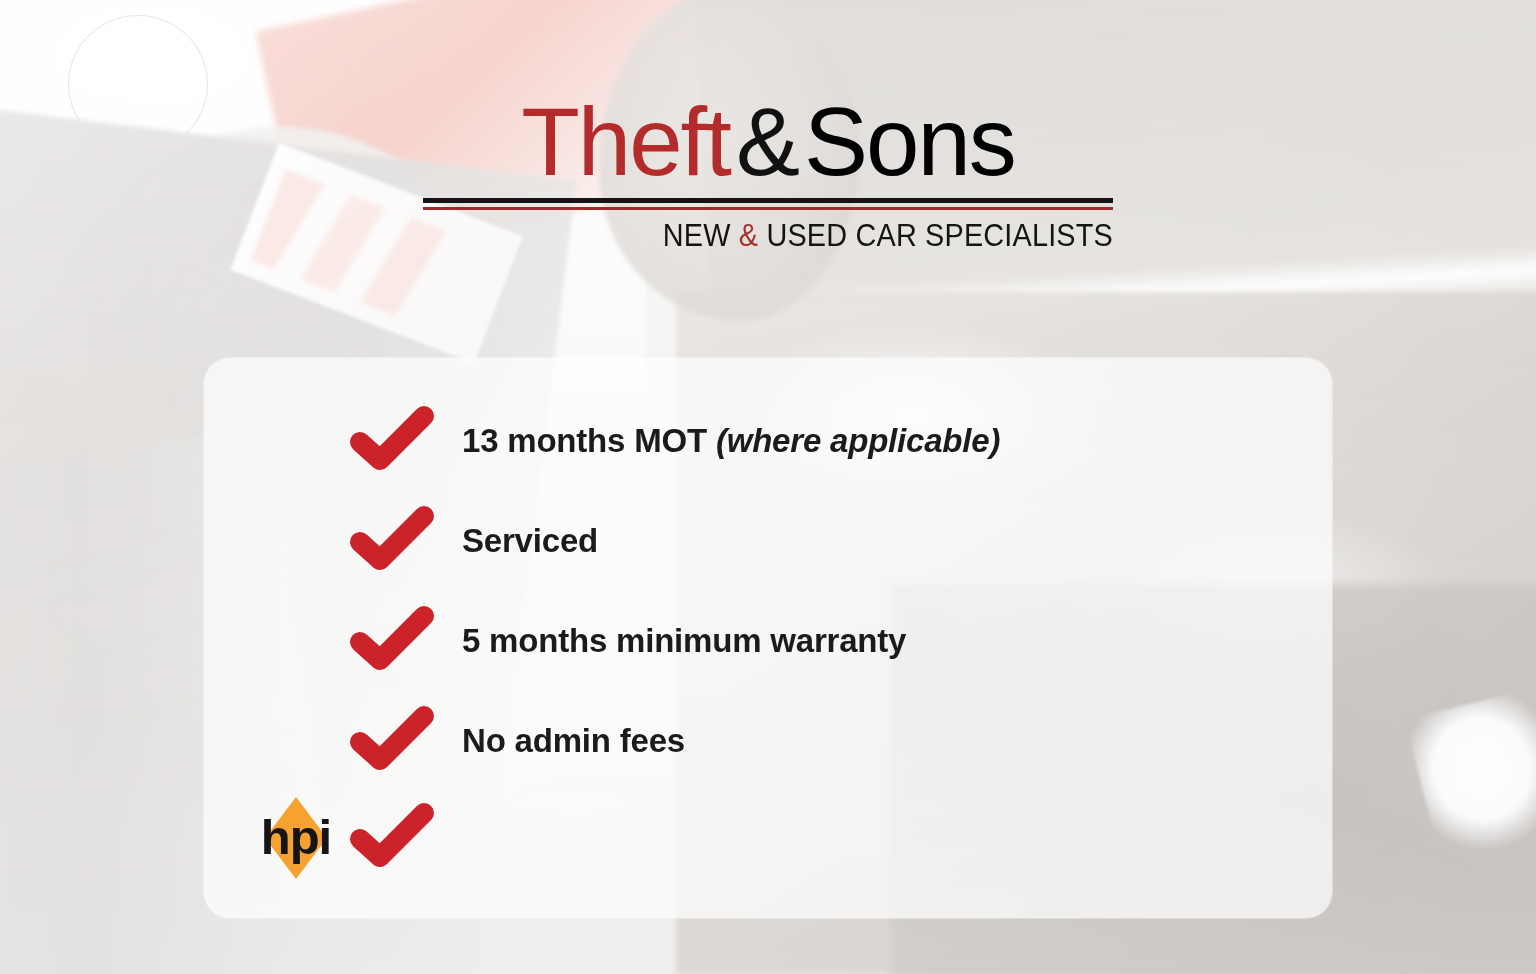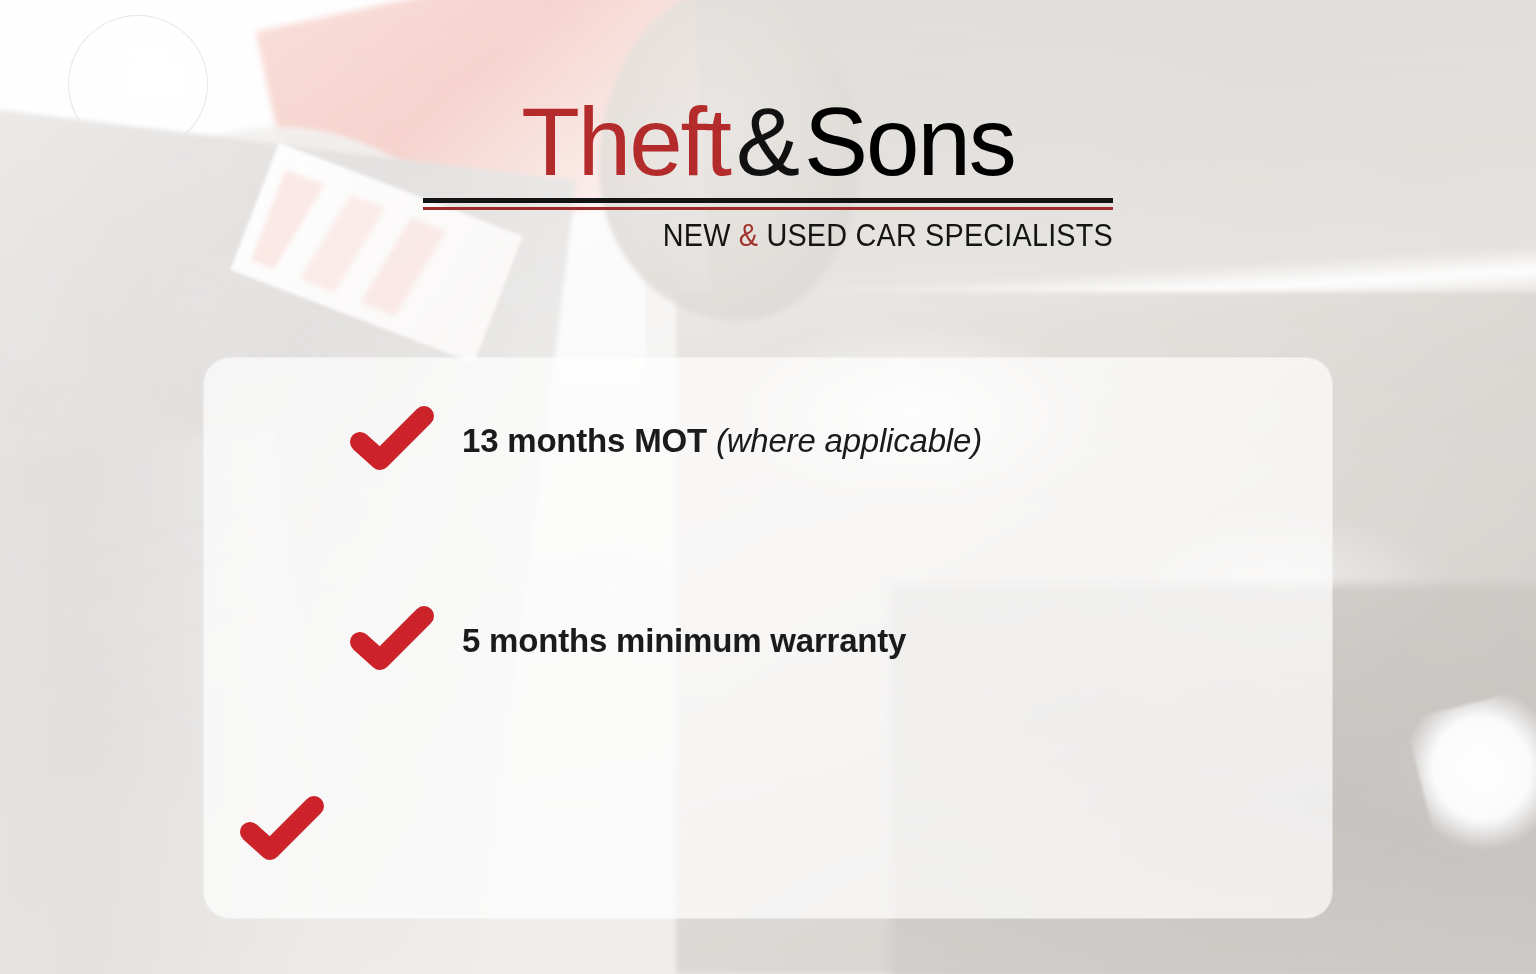--- a/index.html
+++ b/index.html
@@ -208,21 +208,21 @@
   .check{
     width:84px;height:78px;flex:none;margin-left:6px;
   }
   .feature-text{
     margin-left:28px;
     font-size:33px;font-weight:700;color:#1b1b1b;
     line-height:1.32;
     letter-spacing:-.2px;
     white-space:pre-line;
   }
-  .feature-text .soft{font-weight:400;font-style:italic;margin-top:12px;}
+  .feature-text .soft{font-weight:700;font-style:italic;margin-top:12px;}
 
   .f1{top:44px;}
   .f2{top:144px;}
   .f3{top:244px;}
   .f4{top:344px;}
   .f5{top:434px;}
 
   
   .hpi{
     position:relative;width:96px;height:92px;flex:none;
@@ -289,31 +289,51 @@
     <div class="feature-list">
 
       <div class="feature f1">
         <div class="hpi-slot"></div>
         <svg class="check" viewBox="0 0 84 78" aria-hidden="true">
           <path d="M10 40 L30 58 L74 14" fill="none" stroke="#cc2229" stroke-width="20" stroke-linecap="round" stroke-linejoin="round"></path>
         </svg>
         <div class="feature-text"><span>13 months MOT </span><span class="soft">(where applicable)</span></div>
       </div>
 
+      <div class="feature f2">
+        <div class="hpi-slot"></div>
+        <svg class="check" viewBox="0 0 84 78" aria-hidden="true">
+          <path d="M10 40 L30 58 L74 14" fill="none" stroke="#cc2229" stroke-width="20" stroke-linecap="round" stroke-linejoin="round"></path>
+        </svg>
+        <div class="feature-text"><span>Serviced</span></div>
+      </div>
 
       <div class="feature f3">
         <div class="hpi-slot"></div>
         <svg class="check" viewBox="0 0 84 78" aria-hidden="true">
           <path d="M10 40 L30 58 L74 14" fill="none" stroke="#cc2229" stroke-width="20" stroke-linecap="round" stroke-linejoin="round"></path>
         </svg>
         <div class="feature-text"><span>5 months minimum warranty</span></div>
       </div>
 
+      <div class="feature f4">
+        <div class="hpi-slot"></div>
+        <svg class="check" viewBox="0 0 84 78" aria-hidden="true">
+          <path d="M10 40 L30 58 L74 14" fill="none" stroke="#cc2229" stroke-width="20" stroke-linecap="round" stroke-linejoin="round"></path>
+        </svg>
+        <div class="feature-text"><span>No admin fees</span></div>
+      </div>
 
       <div class="feature f5">
+        <div class="hpi-slot">
+          <div class="hpi">
+            <div class="hpi-diamond"></div>
+            <div class="hpi-text">hpi</div>
+          </div>
+        </div>
         <svg class="check" viewBox="0 0 84 78" aria-hidden="true">
           <path d="M10 40 L30 58 L74 14" fill="none" stroke="#cc2229" stroke-width="20" stroke-linecap="round" stroke-linejoin="round"></path>
         </svg>
       </div>
 
     </div>
   </div>
 
 </div>
 

